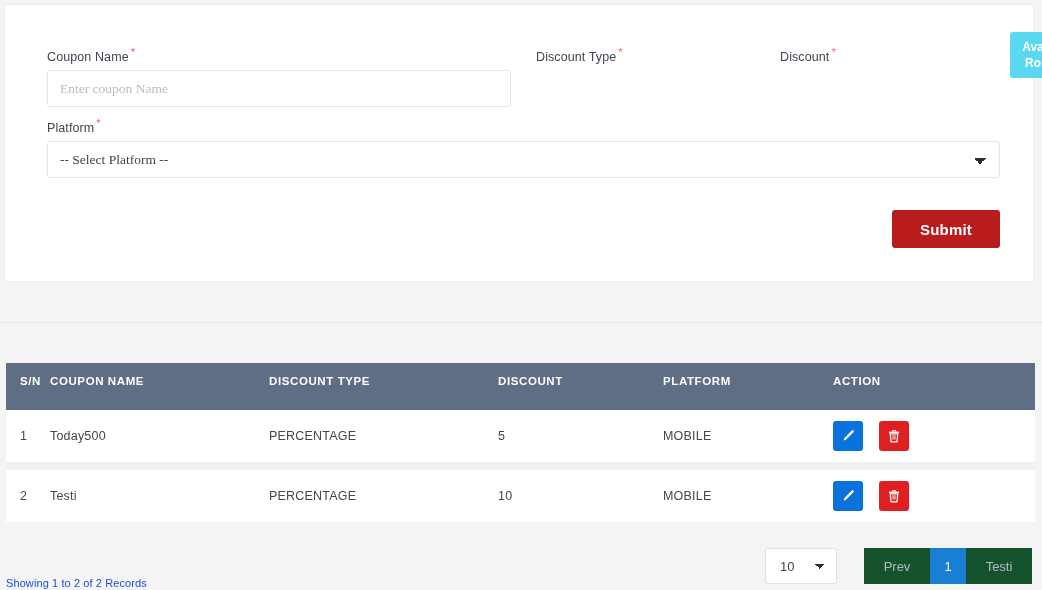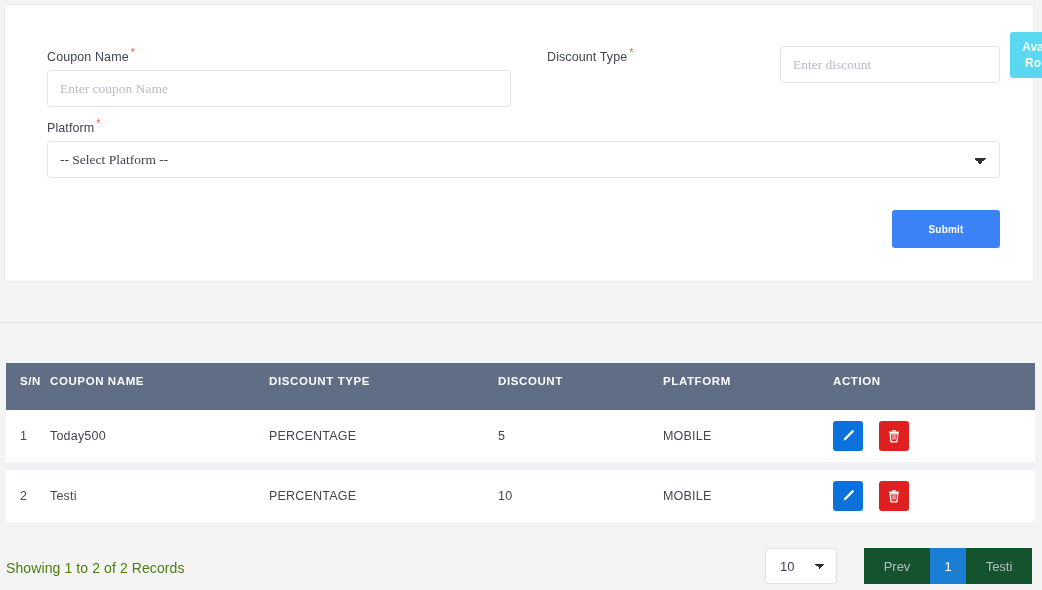--- a/index.html
+++ b/index.html
@@ -50,32 +50,32 @@
       linear-gradient(135deg, #2b2f38 50%, transparent 50%);
     background-position:
       calc(100% - 19px) 16px,
       calc(100% - 13px) 16px;
     background-size: 6px 6px, 6px 6px;
     background-repeat: no-repeat;
   }
 
   .row-1 { position: absolute; left: 42px; top: 41px; width: 953px; }
   .fg-coupon  { position: absolute; left: 0;   top: 0; width: 464px; }
-  .fg-dtype   { position: absolute; left: 489; top: 0; width: 219px; margin-left: 11px; }
+  .fg-dtype   { position: absolute; left: 489; top: 0; width: 219px; }
   .fg-dtype   { left: 489px; }
   .fg-discount{ position: absolute; left: 733px; top: 0; width: 220px; }
   .fg-platform{ position: absolute; left: 42px; top: 112px; width: 953px; }
 
   .submit-wrap { position: absolute; left: 42px; top: 205px; width: 953px; text-align: right; }
   .submit-btn {
     display: inline-block;
     width: 108px; height: 38px;
-    background: #3b82f6;
+    background: #b91c1c;
     border: none; border-radius: 3px;
-    color: #fff; font-size: 10px; font-weight: bold;
+    color: #fff; font-size: 15px; font-weight: bold;
     font-family: "Liberation Sans", sans-serif;
     cursor: pointer;
     letter-spacing: .2px;
   }
 
   
   .side-tab {
     position: absolute;
     left: 1010px; top: 32px;
     width: 46px; height: 46px;
@@ -144,22 +144,22 @@
   .act-edit { background: #0b72dd; margin-right: 12px; }
   .act-del  { background: #e02020; }
   .act-btn svg { position: absolute; left: 50%; top: 50%; transform: translate(-50%,-50%); }
 
   
   .footer {
     position: absolute;
     left: 0; top: 545px; width: 1042px; height: 45px;
   }
   .showing-txt {
-    position: absolute; left: 6px; top: 15px;
-    font-size: 14px; color: #4d7c0f; letter-spacing: .1px;
+    position: absolute; left: 6px; top: 32px;
+    font-size: 11px; color: #1d4ed8; letter-spacing: .1px;
   }
   .page-size {
     position: absolute; left: 765px; top: 548px;
     width: 72px; height: 36px;
     border: 1px solid #dfe1e6; border-radius: 3px;
     background: #fff;
     font-family: "Liberation Sans", sans-serif;
     font-size: 13px; color: #3f4450;
     padding-left: 14px; padding-right: 22px;
     appearance: none; -webkit-appearance: none; -moz-appearance: none;
@@ -203,21 +203,23 @@
       <input class="txt-input" type="text" placeholder="Enter coupon Name" style="">
     </div>
 
     <div class="fg-dtype">
       <label class="field-label">
         <span>Discount Type</span><span class="req">*</span>
       </label>
     </div>
 
     <div class="fg-discount">
-      <input class="txt-input" type="text" placeholder="Enter discount" style="">
+      <label class="field-label">
+        <span>Discount</span><span class="req">*</span>
+      </label>
     </div>
 
   </div>
 
   <div class="fg-platform">
     <label class="field-label">
       <span>Platform</span><span class="req">*</span>
     </label>
     <select class="sel-input">
       <option>-- Select Platform --</option>

